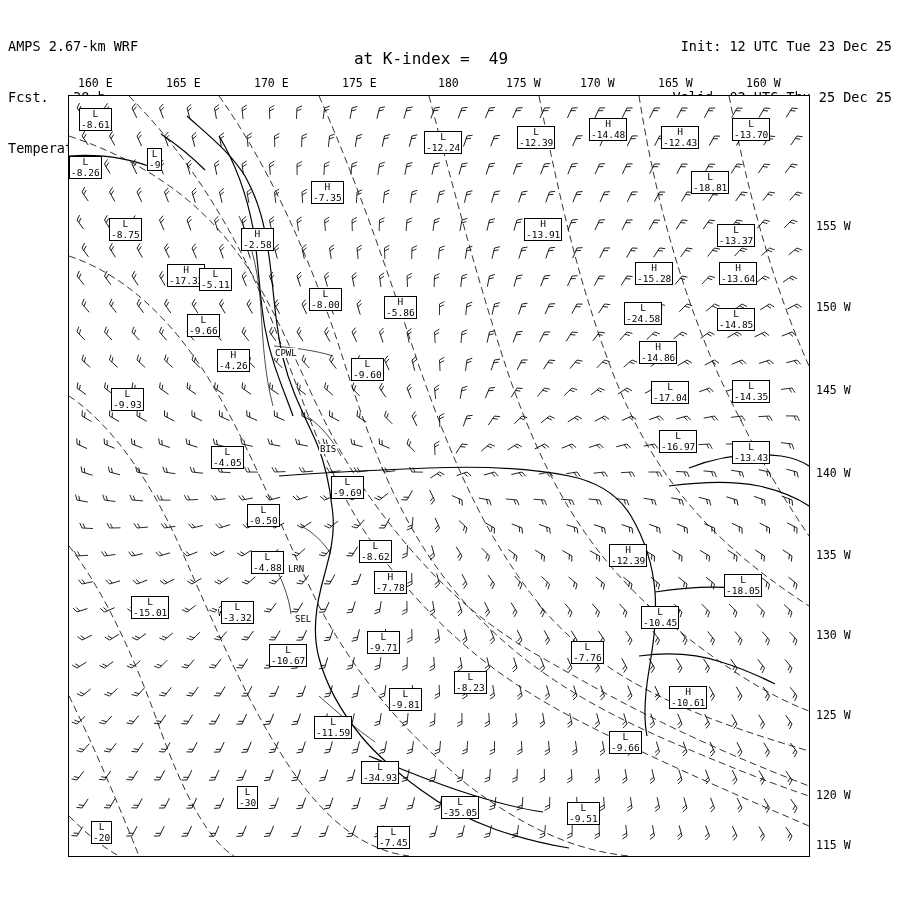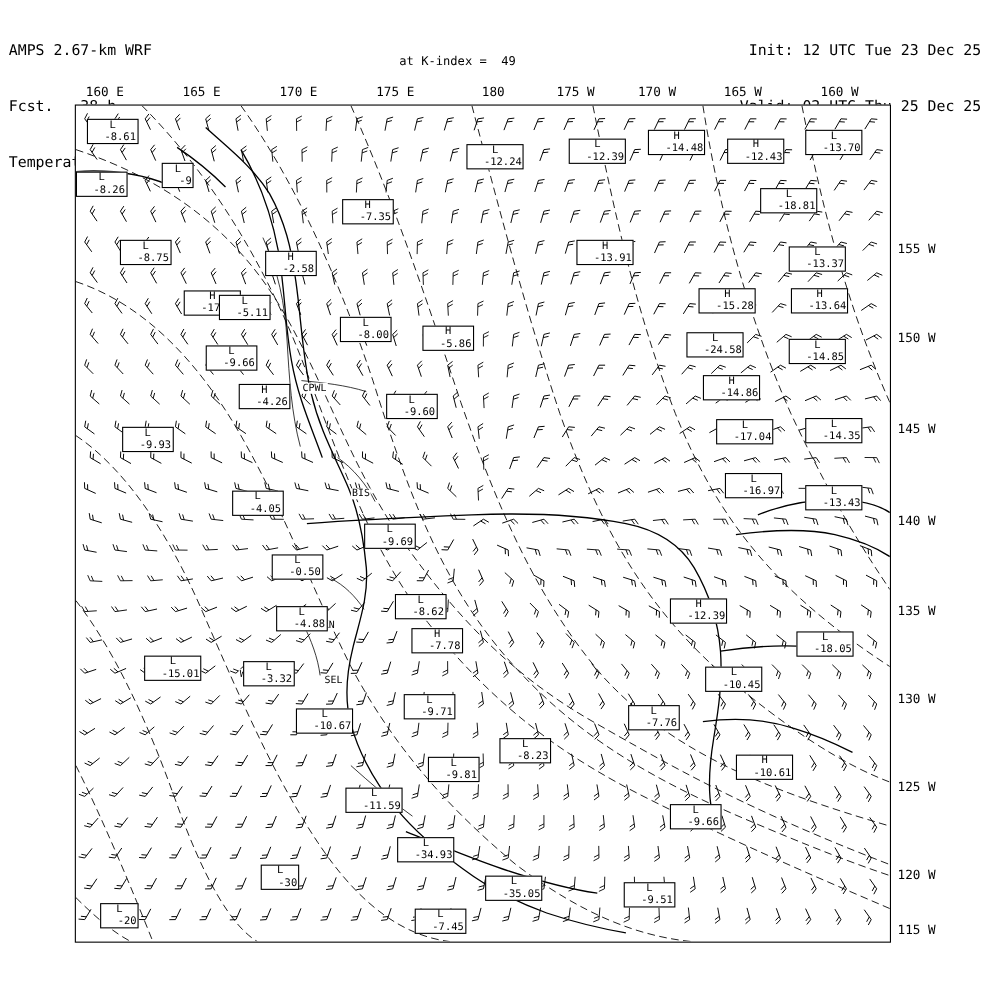--- a/index.html
+++ b/index.html
@@ -2,38 +2,38 @@
 <html><head>
 <meta charset="utf-8">
 <style>
   html,body{margin:0;padding:0;background:#ffffff;}
   body{width:900px;height:900px;overflow:hidden;font-family:"DejaVu Sans Mono","Liberation Mono",monospace;color:#000;}
   .page{position:relative;width:900px;height:900px;}
 
   
   .hdr-left{position:absolute;left:8px;top:4px;font-size:13.5px;line-height:17px;white-space:pre;}
   .hdr-right{position:absolute;right:8px;top:4px;font-size:13.5px;line-height:17px;text-align:right;white-space:pre;}
-  .hdr-center{position:absolute;left:0;top:49px;width:832px;text-align:center;font-size:11px;white-space:pre;}
+  .hdr-center{position:absolute;left:0;top:49px;width:832px;text-align:center;font-size:16px;white-space:pre;padding-left:15px;}
 
   
   .xlab{position:absolute;font-size:11.5px;white-space:pre;text-align:center;}
   .ylab{position:absolute;font-size:11.5px;white-space:pre;}
 
   
   .frame{position:absolute;left:68px;top:95px;width:740px;height:760px;border:1.3px solid #000;background:#fff;overflow:hidden;}
   .plot{position:absolute;left:0;top:0;width:740px;height:760px;}
 
   
   .footer{position:absolute;left:0;top:880px;width:900px;text-align:center;font-size:12.5px;white-space:pre;}
 
   
   .lbl{position:absolute;border:1px solid #000;background:#fff;font-size:9.5px;line-height:10.5px;
        font-family:"DejaVu Sans Mono","Liberation Mono",monospace;padding:0 1px;white-space:pre;text-align:center;}
   .lbl .t{display:block;}
-  .lbl .v{display:block;margin-left:14px;}
+  .lbl .v{display:block;}
   .stn{position:absolute;font-size:9px;background:#fff;padding:0 1px;white-space:pre;}
 </style>
 </head>
 <body>
 
 <div class="page">
 
   <div class="hdr-left">
     <div>AMPS 2.67-km WRF</div>
     <div>Fcst.   38 h</div>

